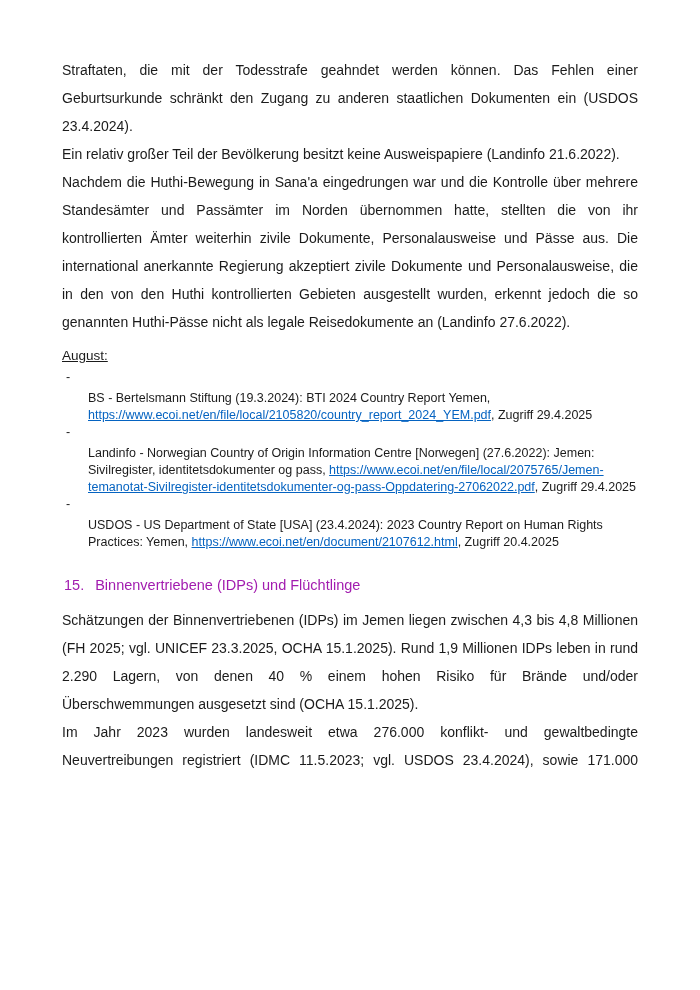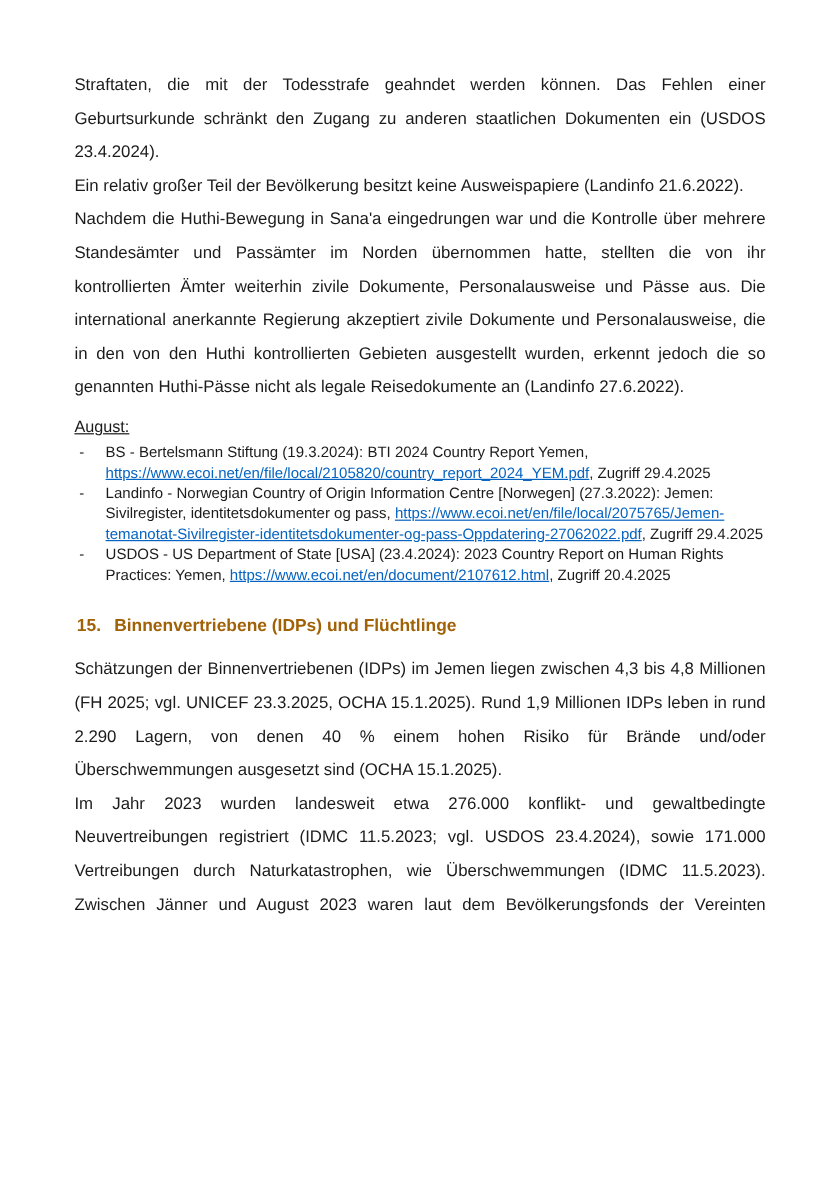--- a/index.html
+++ b/index.html
@@ -43,32 +43,33 @@
   .source-item .dash {
     flex: 0 0 26px;
     padding-left: 4px;
     box-sizing: border-box;
   }
   .source-item .src-text {
     flex: 1;
     overflow-wrap: break-word;
     word-wrap: break-word;
     min-width: 0;
+    margin-top: 21px;
   }
   .src-link {
     color: #0563c1;
     text-decoration: underline;
     cursor: pointer;
   }
   .section-heading {
     margin: 25px 0 11px 2px;
     font-size: 14.5px;
     line-height: 19px;
-    font-weight: bold;
-    color: #a16207;
+    font-weight: normal;
+    color: #a21caf;
   }
   .section-heading .sec-num { margin-right: 11px; }
   .footer {
     position: absolute;
     left: 0;
     right: 0;
     top: 899px;
     text-align: center;
     font-size: 8px;
     line-height: 11px;
@@ -103,21 +104,21 @@
 
     <p class="sources-heading"><span class="u">August:</span></p>
 
     <ul class="sources">
       <li class="source-item">
         <span class="dash">-</span>
         <span class="src-text"><span>BS - Bertelsmann Stiftung (19.3.2024): BTI 2024 Country Report Yemen, </span><a class="src-link">https://www.ecoi.net/en/file/local/2105820/country_report_2024_YEM.pdf</a><span>, Zugriff 29.4.2025</span></span>
       </li>
       <li class="source-item">
         <span class="dash">-</span>
-        <span class="src-text"><span>Landinfo - Norwegian Country of Origin Information Centre [Norwegen] (27.3.2022): Jemen: Sivilregister, identitetsdokumenter og pass, </span><a class="src-link">https://www.ecoi.net/en/file/local/2075765/Jemen-temanotat-Sivilregister-identitetsdokumenter-og-pass-Oppdatering-27062022.pdf</a><span>, Zugriff 29.4.2025</span></span>
+        <span class="src-text"><span>Landinfo - Norwegian Country of Origin Information Centre [Norwegen] (27.6.2022): Jemen: Sivilregister, identitetsdokumenter og pass, </span><a class="src-link">https://www.ecoi.net/en/file/local/2075765/Jemen-temanotat-Sivilregister-identitetsdokumenter-og-pass-Oppdatering-27062022.pdf</a><span>, Zugriff 29.4.2025</span></span>
       </li>
       <li class="source-item">
         <span class="dash">-</span>
         <span class="src-text"><span>USDOS - US Department of State [USA] (23.4.2024): 2023 Country Report on Human Rights Practices: Yemen, </span><a class="src-link">https://www.ecoi.net/en/document/2107612.html</a><span>, Zugriff 20.4.2025</span></span>
       </li>
     </ul>
 
     <h2 class="section-heading"><span class="sec-num">15.</span><span>Binnenvertriebene (IDPs) und Flüchtlinge</span></h2>
 
     <p class="body-p">Schätzungen der Binnenvertriebenen (IDPs) im Jemen liegen zwischen 4,3 bis 4,8 Millionen (FH 2025; vgl. UNICEF 23.3.2025, OCHA 15.1.2025). Rund 1,9 Millionen IDPs leben in rund 2.290 Lagern, von denen 40 % einem hohen Risiko für Brände und/oder Überschwemmungen ausgesetzt sind (OCHA 15.1.2025).</p>

